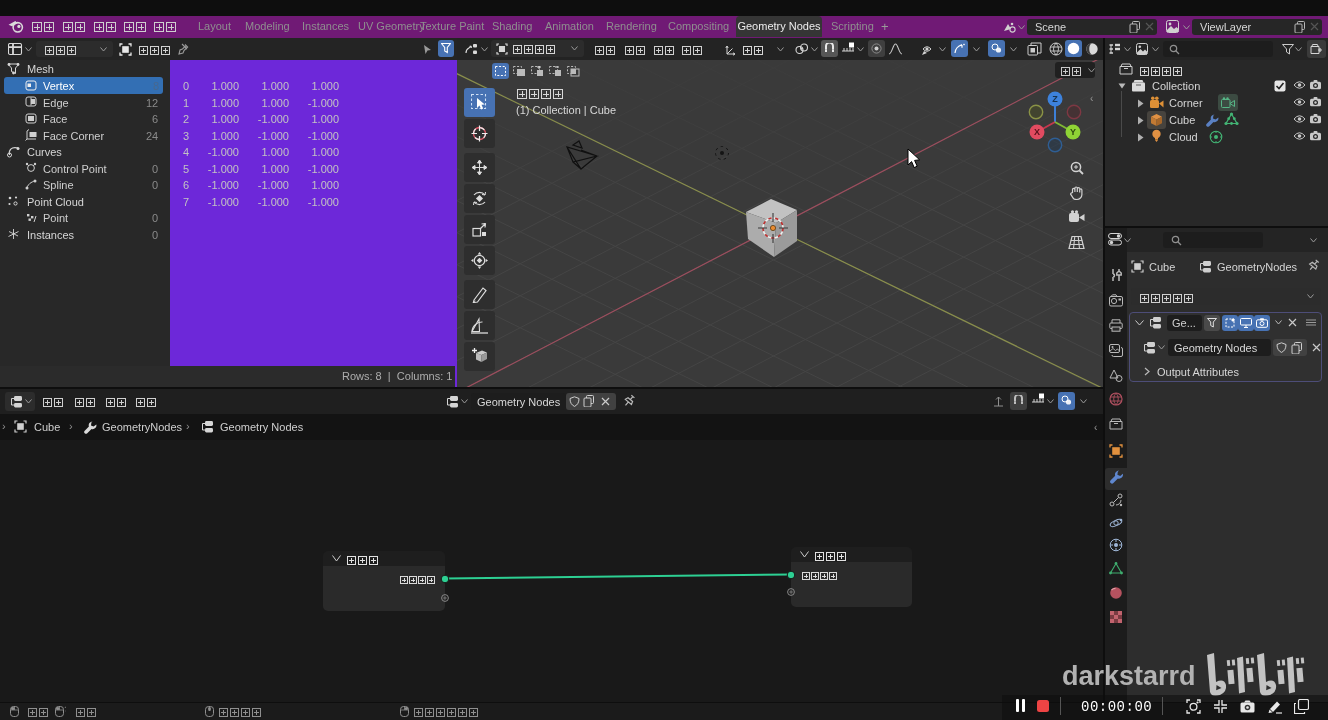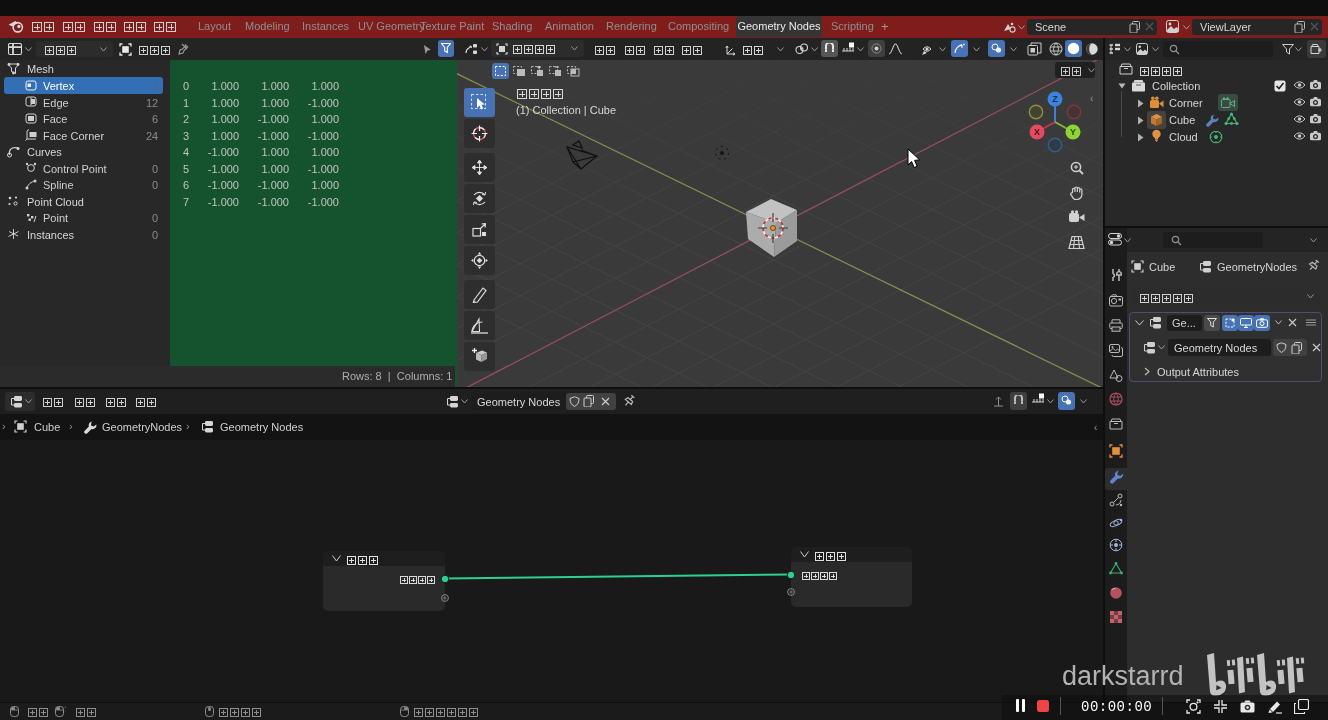--- a/index.html
+++ b/index.html
@@ -7,21 +7,21 @@
 #stage{position:relative;width:1328px;height:720px;background:#0e0e0e;font-size:11px;color:#c8c8c8}
 
 .zh{display:inline-block;width:10px;height:10px;margin:0 1px;position:relative;box-sizing:border-box;border:1px solid var(--c,#c5c5c5);vertical-align:-1px}
 .zh::after{content:"";position:absolute;left:1px;right:1px;top:4px;height:1px;background:var(--c,#c5c5c5)}
 .zh::before{content:"";position:absolute;top:1px;bottom:1px;left:4px;width:1px;background:var(--c,#c5c5c5)}
 .zh.s9{width:9px;height:9px}.zh.s9::after{top:3px}.zh.s9::before{left:3px}
 .zh.s8{width:8px;height:8px;margin:0 .5px}.zh.s8::after{top:3px}.zh.s8::before{left:3px}
 
 #titlebar{left:0;top:0;width:1328px;height:16px;background:#ffffff;color:#1d1d1d}
 
-#topbar{left:0;top:16px;width:1328px;height:22px;background:#7f1d1d}
+#topbar{left:0;top:16px;width:1328px;height:22px;background:#701a75}
 .tab{position:absolute;top:0;height:21px;line-height:21px;color:#8f8f8f;font-size:11px}
 .tabactive{background:#353535;border-radius:4px 4px 0 0;color:#ececec;text-align:center}
 
 .panel{position:absolute;background:#282828}
 .hdr{position:absolute;left:0;top:0;right:0;height:22px;background:#232323}
 .field{position:absolute;background:#282828;border-radius:3px;color:#d4d4d4}
 .darkfield{position:absolute;background:#1d1d1d;border-radius:3px;color:#cfcfcf}
 </style></head>
 <body>
 <div id="stage">
@@ -82,21 +82,21 @@
     <svg class="abs" style="left:102px;top:2px" width="12" height="12" viewBox="0 0 12 12">
           <rect x="3.5" y="0.5" width="7" height="8" rx="1" fill="none" stroke="#b9b9b9"></rect>
           <rect x="1" y="3" width="7" height="9" rx="1" fill="#262626" stroke="#b9b9b9"></rect>
         </svg>
     <svg class="abs" style="left:118px;top:3px" width="9" height="9" viewBox="0 0 9 9">
           <path d="M1 1 L8 8 M8 1 L1 8" stroke="#555" stroke-width="1.2"></path>
         </svg>
   </div>
 </div>
 
-<div class="panel" id="spreadsheet" style="left:0;top:38px;width:495px;height:349px;background:#14532d">
+<div class="panel" id="spreadsheet" style="left:0;top:38px;width:495px;height:349px;background:#6d28d9">
   <div class="hdr" style="background:#242424">
 
     <svg class="abs" style="left:8px;top:5px" width="15" height="13" viewBox="0 0 15 13">
           <rect x="0.5" y="0.5" width="13" height="11" rx="1.5" fill="none" stroke="#d9d9d9" stroke-width="1.1"></rect>
           <path d="M0.5 4.2 H13.5 M5 0.5 V11.5" stroke="#d9d9d9" stroke-width="1.8"></path>
         </svg>
     <svg class="abs" style="left:25px;top:9px" width="7" height="5">
           <path d="M0.5 0.5 L3.5 4 L6.5 0.5" fill="none" stroke="#999"></path>
         </svg>
     <div class="field" style="left:36px;top:3px;width:77px;height:16px;background:#2c2c2c">
@@ -1067,21 +1067,21 @@
   <svg class="abs" style="left:400px;top:3px" width="9" height="11" viewBox="0 0 9 11">
         <rect x="0.5" y="0.5" width="8" height="10" rx="3" fill="none" stroke="#8f8f8f"></rect>
         <path d="M4.5 0.5 V4 M0.5 4 H8.5" stroke="#8f8f8f" stroke-width="0.8"></path>
         <rect x="4.7" y="1" width="3.3" height="3" rx="1.5" fill="#8f8f8f"></rect>
       </svg>
   <span class="abs" style="left:413px;top:3px;--c:#8f8f8f"><span class="zh s9"></span><span class="zh s9"></span><span class="zh s9"></span><span class="zh s9"></span><span class="zh s9"></span><span class="zh s9"></span></span>
 </div>
 
 <div class="abs" id="overlays" style="left:0;top:0;width:1328px;height:720px;pointer-events:none">
 
-  <span class="abs" style="left:1062px;top:661px;font-size:27px;font-weight:normal;color:#b2b2b2;letter-spacing:0px">darkstarrd</span>
+  <span class="abs" style="left:1062px;top:661px;font-size:27px;font-weight:bold;color:#b2b2b2;letter-spacing:0px">darkstarrd</span>
 
   <svg class="abs" style="left:1204px;top:652px" width="104" height="49" viewBox="0 0 104 49">
     <g fill="#c3c3c3">
 
       <path d="M3 3 L10 1 L12 30 Q20 26 22 33 Q23 40 16 43 Q8 46 6 40 Z" fill-rule="evenodd"></path>
       <path d="M12.5 33 l5 3 l-5.3 2.2 Z" fill="#2d2d2d"></path>
 
       <rect x="24" y="18" width="6" height="14" transform="rotate(-5 27 25)"></rect>
       <rect x="23" y="8" width="3" height="6" transform="rotate(-5 24.5 11)"></rect>
       <rect x="28" y="7.5" width="3" height="6" transform="rotate(-5 29.5 10.5)"></rect>

